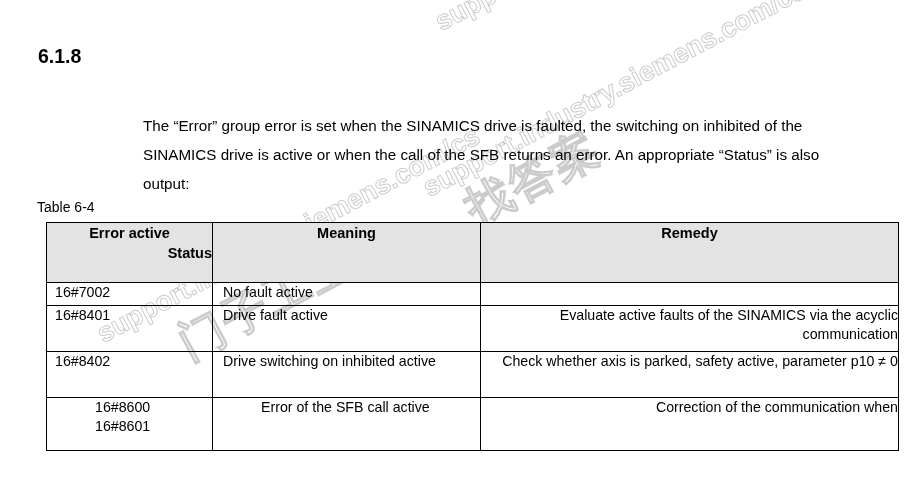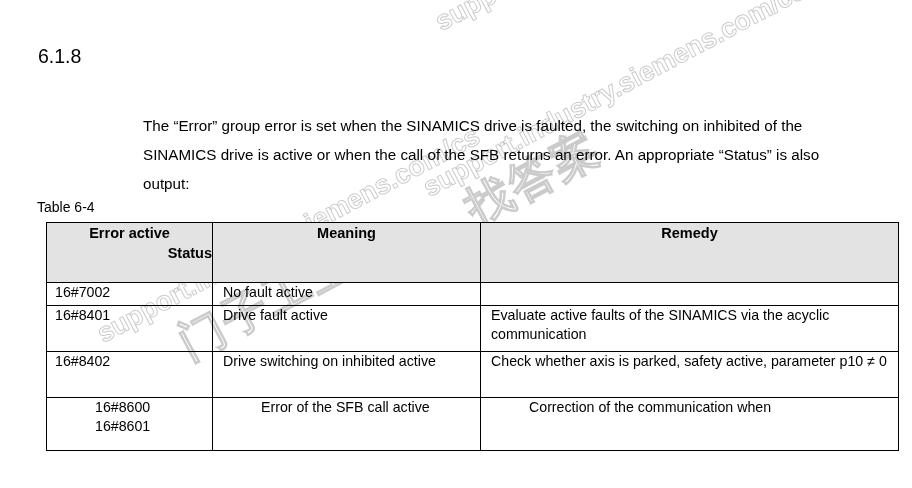--- a/index.html
+++ b/index.html
@@ -65,21 +65,21 @@
   .heading {
     position: absolute;
     left: 38px;
     top: 45px;
     width: 840px;
     display: flex;
     z-index: 10;
   }
   .heading-number {
     font-size: 19.5px;
-    font-weight: normal;
+    font-weight: bold;
     width: 108px;
     flex: 0 0 108px;
     letter-spacing: 0px;
   }
   .heading-text {
     font-size: 19.5px;
     font-weight: bold;
   }
 
   
@@ -149,20 +149,21 @@
   }
   tbody td.col-err {
     padding-left: 8px;
     white-space: pre-line;
   }
   tbody td.col-mean {
     padding-left: 10px;
   }
   tbody td.col-rem {
     padding-left: 10px;
+    text-align: right;
   }
   tbody tr.r1 td { height: 22px; }
   tbody tr.r2 td { height: 45px; }
   tbody tr.r3 td { height: 45px; margin-top: 29px; }
   tbody tr.r4 td { height: 52px; padding-left: 48px; }
 </style>
 </head>
 <body>
 
 <div class="watermark-layer">

